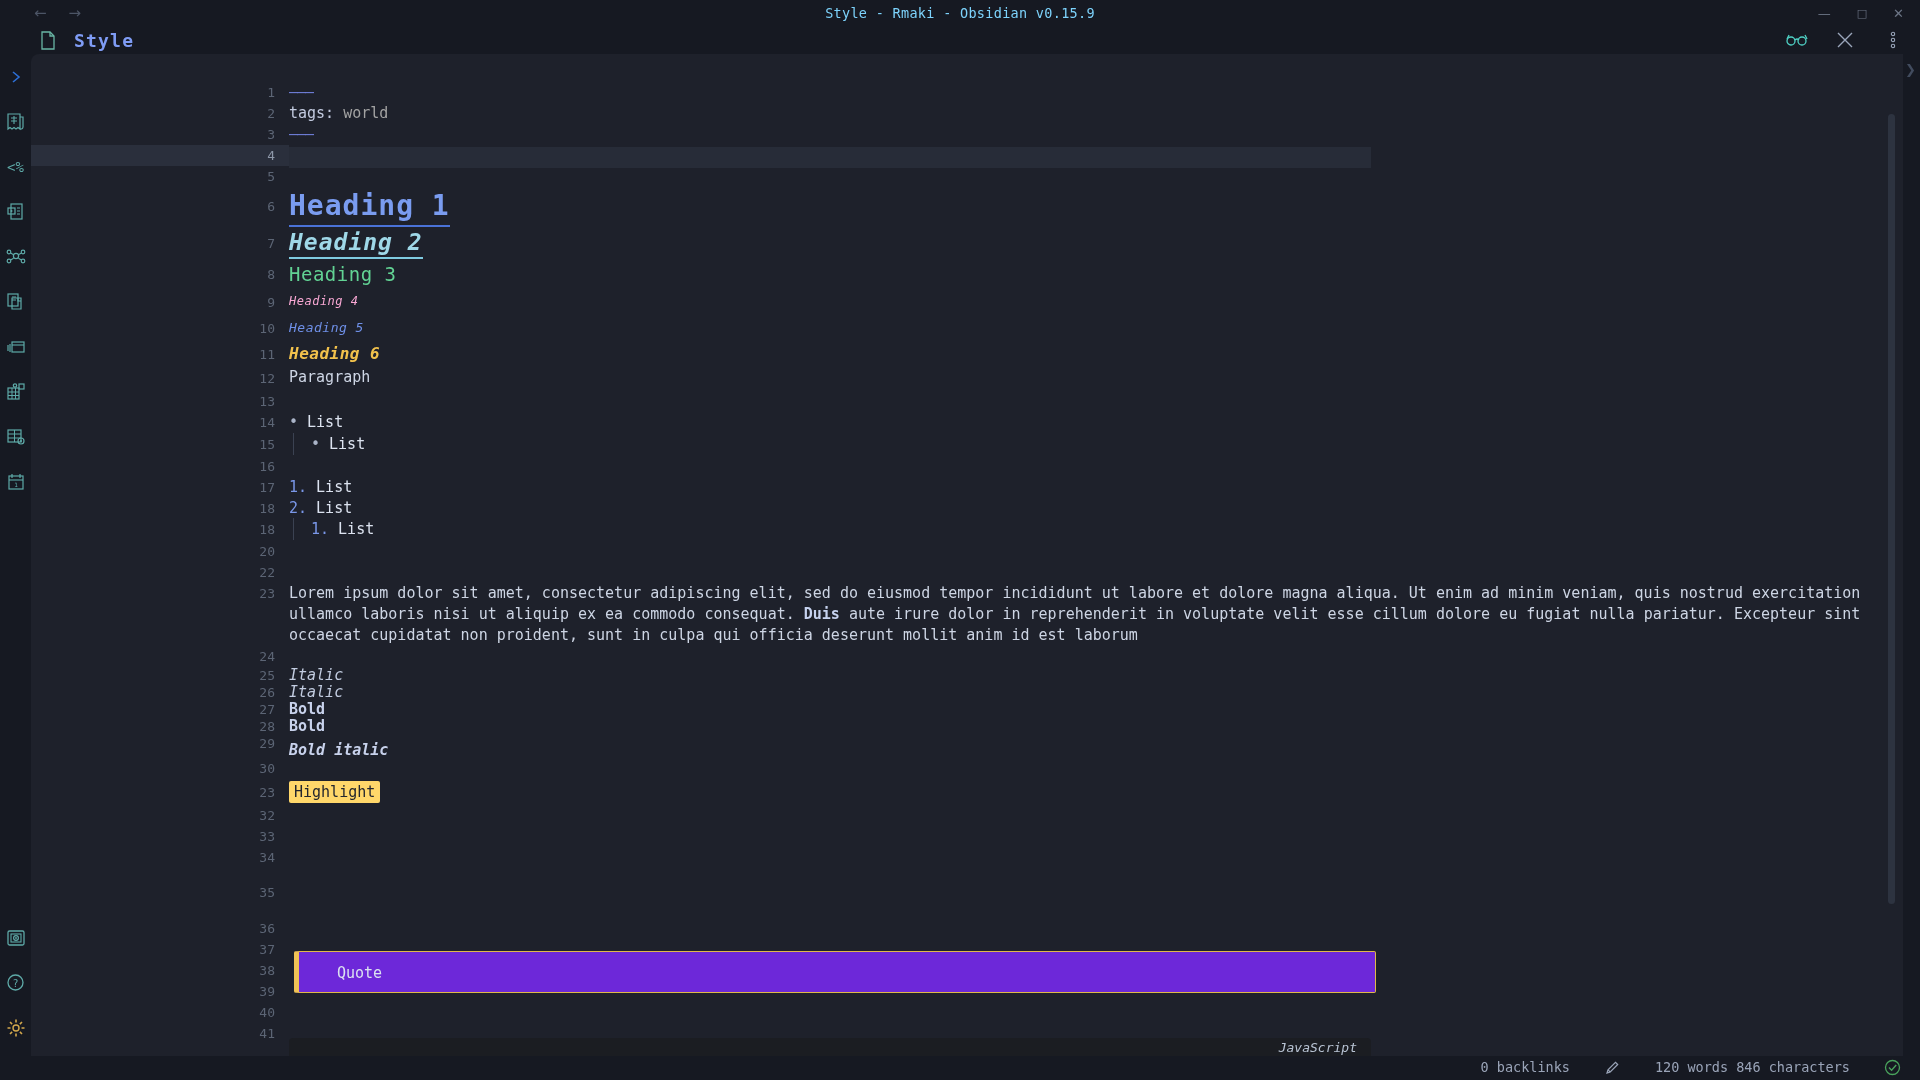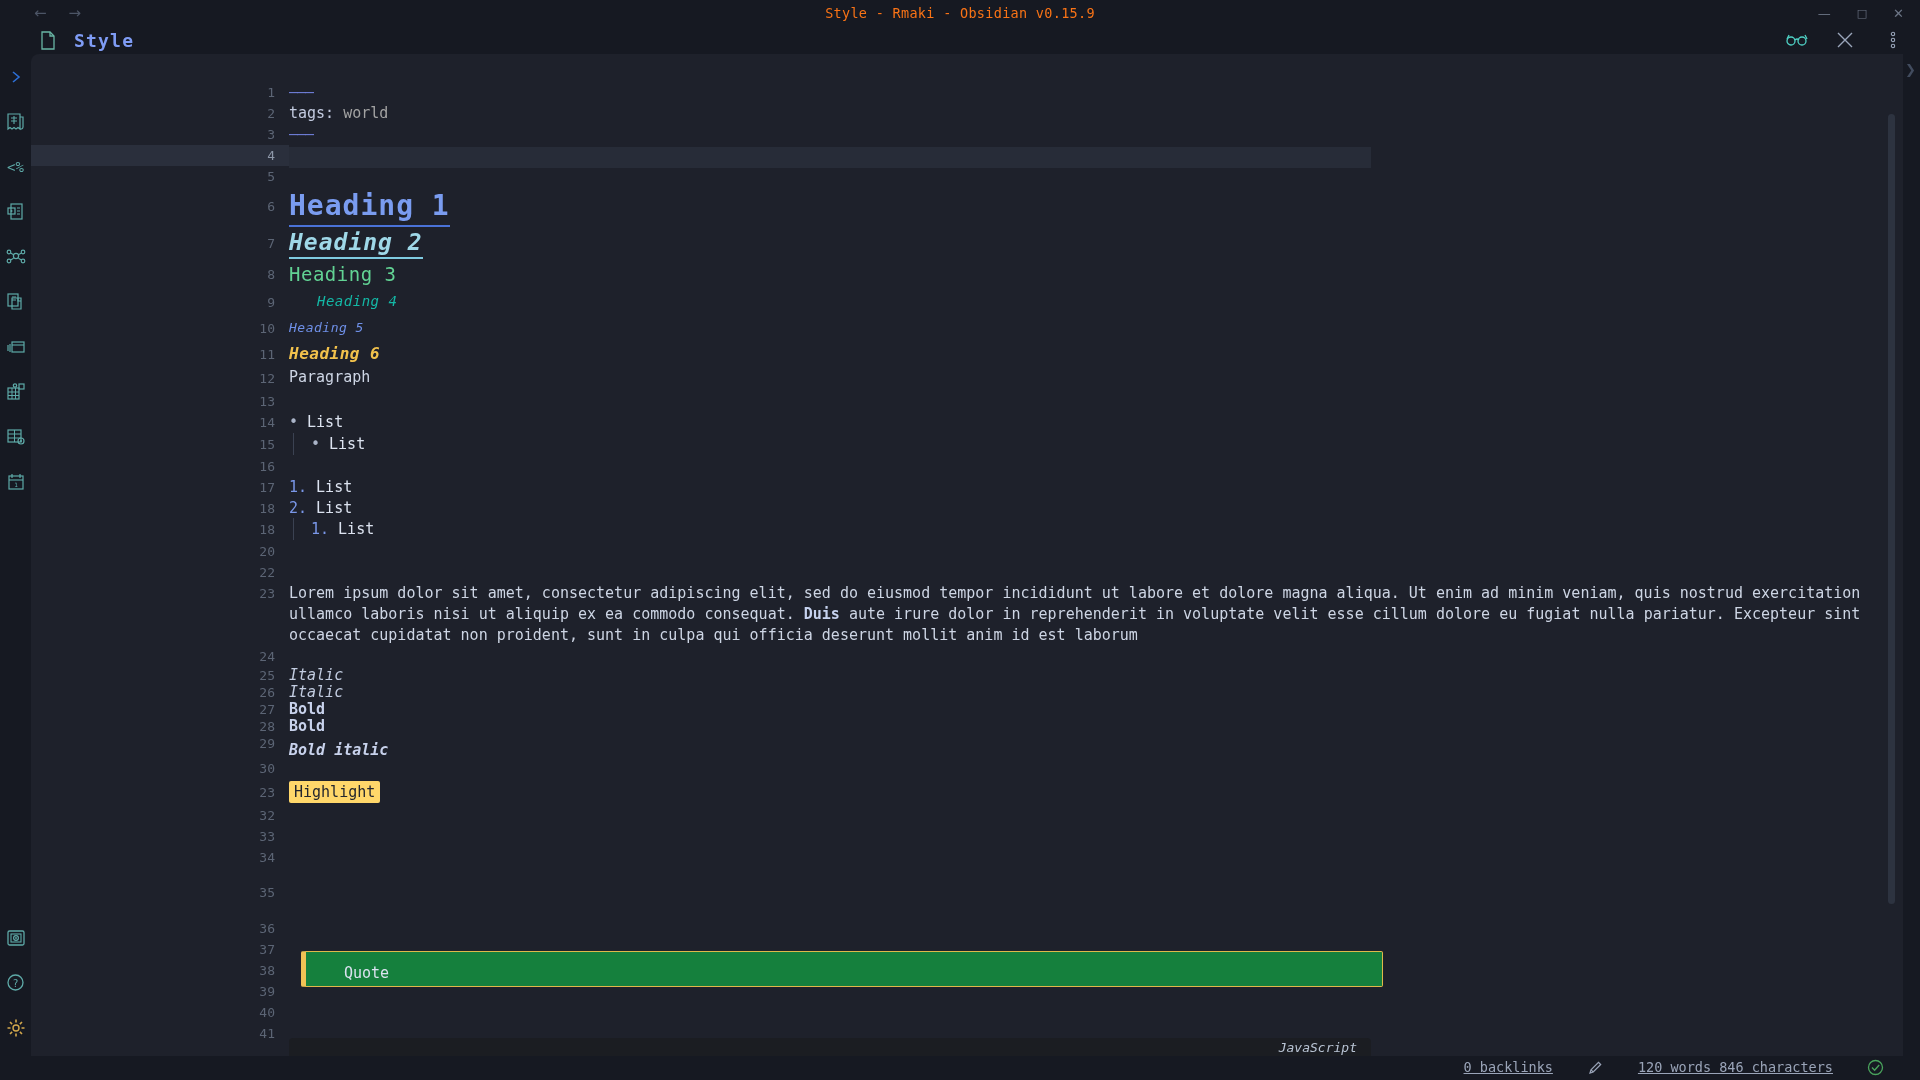--- a/index.html
+++ b/index.html
@@ -12,21 +12,21 @@
 
   
   .titlebar {
     position: absolute; top: 0; left: 0; width: 1920px; height: 26px;
     background: #161922; display: flex; align-items: center;
   }
   .nav-arrows { display: flex; gap: 22px; margin-left: 34px; }
   .nav-arrow { color: #4c5566; font-size: 15px; line-height: 1; font-family: "DejaVu Sans", sans-serif;}
   .win-title {
     position: absolute; left: 0; width: 1920px; text-align: center;
-    color: #f97316; font-size: 13.5px; letter-spacing: .3px;
+    color: #7dd3fc; font-size: 13.5px; letter-spacing: .3px;
   }
   .win-btns {
     position: absolute; right: 16px; top: 0; height: 26px;
     display: flex; align-items: center; gap: 26px;
   }
   .win-btn { color: #6d7687; font-size: 13px; line-height:1; font-family:"DejaVu Sans", sans-serif; }
   .win-btn.sq { font-size: 11px; }
 
   
   .header {
@@ -84,21 +84,21 @@
   
   .hr-dash { color: #6f7dd6; letter-spacing: -1px; font-size: 15px; }
   .fm-key { color: #c3cbe0; }
   .fm-val { color: #a3a3a3; }
 
   .h1 { font-size: 28px; font-weight: bold; color: #7a9cf0; line-height: 38px;
         border-bottom: 2px solid #4a72d8; display: inline-block; letter-spacing: 1px;}
   .h2 { font-size: 23px; font-weight: bold; font-style: italic; color: #9fd8e8; line-height: 30px;
         border-bottom: 2px solid #7fcbe0; display: inline-block; letter-spacing: 1px;}
   .h3 { font-size: 19px; color: #62d394; line-height: 26px; letter-spacing: .5px;}
-  .h4 { font-size: 14px; font-style: italic; color: #14b8a6; line-height: 25px; letter-spacing: .5px; margin-left: 28px;}
+  .h4 { font-size: 12px; font-style: italic; color: #f9a8d4; line-height: 25px; letter-spacing: .5px;}
   .h5 { font-size: 13px; font-style: italic; color: #6f90e8; line-height: 24px; letter-spacing:.5px;}
   .h6 { font-size: 16px; font-weight: bold; font-style: italic; color: #f2c24c; line-height: 23px; letter-spacing:.5px;}
   .para { font-size: 15px; color: #cdd5e4; }
 
   .bullet { color: #aab4c8; }
   .li-indent { position: relative; padding-left: 22px; }
   .li-indent::before {
     content: ""; position: absolute; left: 4px; top: -2px; bottom: -2px;
     width: 1px; background: #3b4252;
   }
@@ -107,40 +107,40 @@
 
   .body-text { font-size: 15px; color: #cdd5e4; line-height: 21px; width: 1082px; }
   .body-text b { color: #c6d2ef; }
 
   .italic { font-style: italic; color: #c2cce0; }
   .bold { font-weight: bold; color: #c8d2ec; }
   .bolditalic { font-weight: bold; font-style: italic; color: #c8d2ec; margin-top: 7px; }
   .highlight { background: #ffd76a; color: #23262e; padding: 2px 5px; border-radius: 2px; }
 
   .quote-box {
-    position: absolute; left: 270px; width: 1082px;
+    position: absolute; left: 263px; width: 1082px;
     border: 1px solid #e0b84a; border-left: 5px solid #f0c255;
-    background: #15803d; height: 36px; border-radius: 2px;
+    background: #6d28d9; height: 42px; border-radius: 2px;
   }
   .quote-text { color: #dbe2f0; font-size: 15px; padding-left: 38px; line-height: 42px; }
 
   .code-box {
     position: absolute; left: 258px; width: 1082px; background: #1b1d22;
     border-radius: 4px;
   }
   .code-lang {
     position: absolute; right: 14px; top: 2px; color: #b9c4d4; font-size: 13px; font-style: italic;
   }
   .code-text { font-size: 15px; line-height: 21px; padding-left: 3px; }
 
   
   .statusbar {
-    position: absolute; bottom: 0; left: 15px; width: 1889px; height: 26px;
+    position: absolute; bottom: 0; left: 32px; width: 1889px; height: 26px;
     display: flex; align-items: center; justify-content: flex-end; gap: 34px;
-    padding-right: 20px; color: #9aa4b8; font-size: 13.5px; text-decoration: underline;
+    padding-right: 20px; color: #9aa4b8; font-size: 13.5px;
   }
   .sb-item { display: flex; align-items: center; }
 
   .scrollbar {
     position: absolute; right: 8px; top: 60px; width: 7px; height: 790px;
     background: #2d3340; border-radius: 4px;
   }
 </style>
 </head>
 <body>

